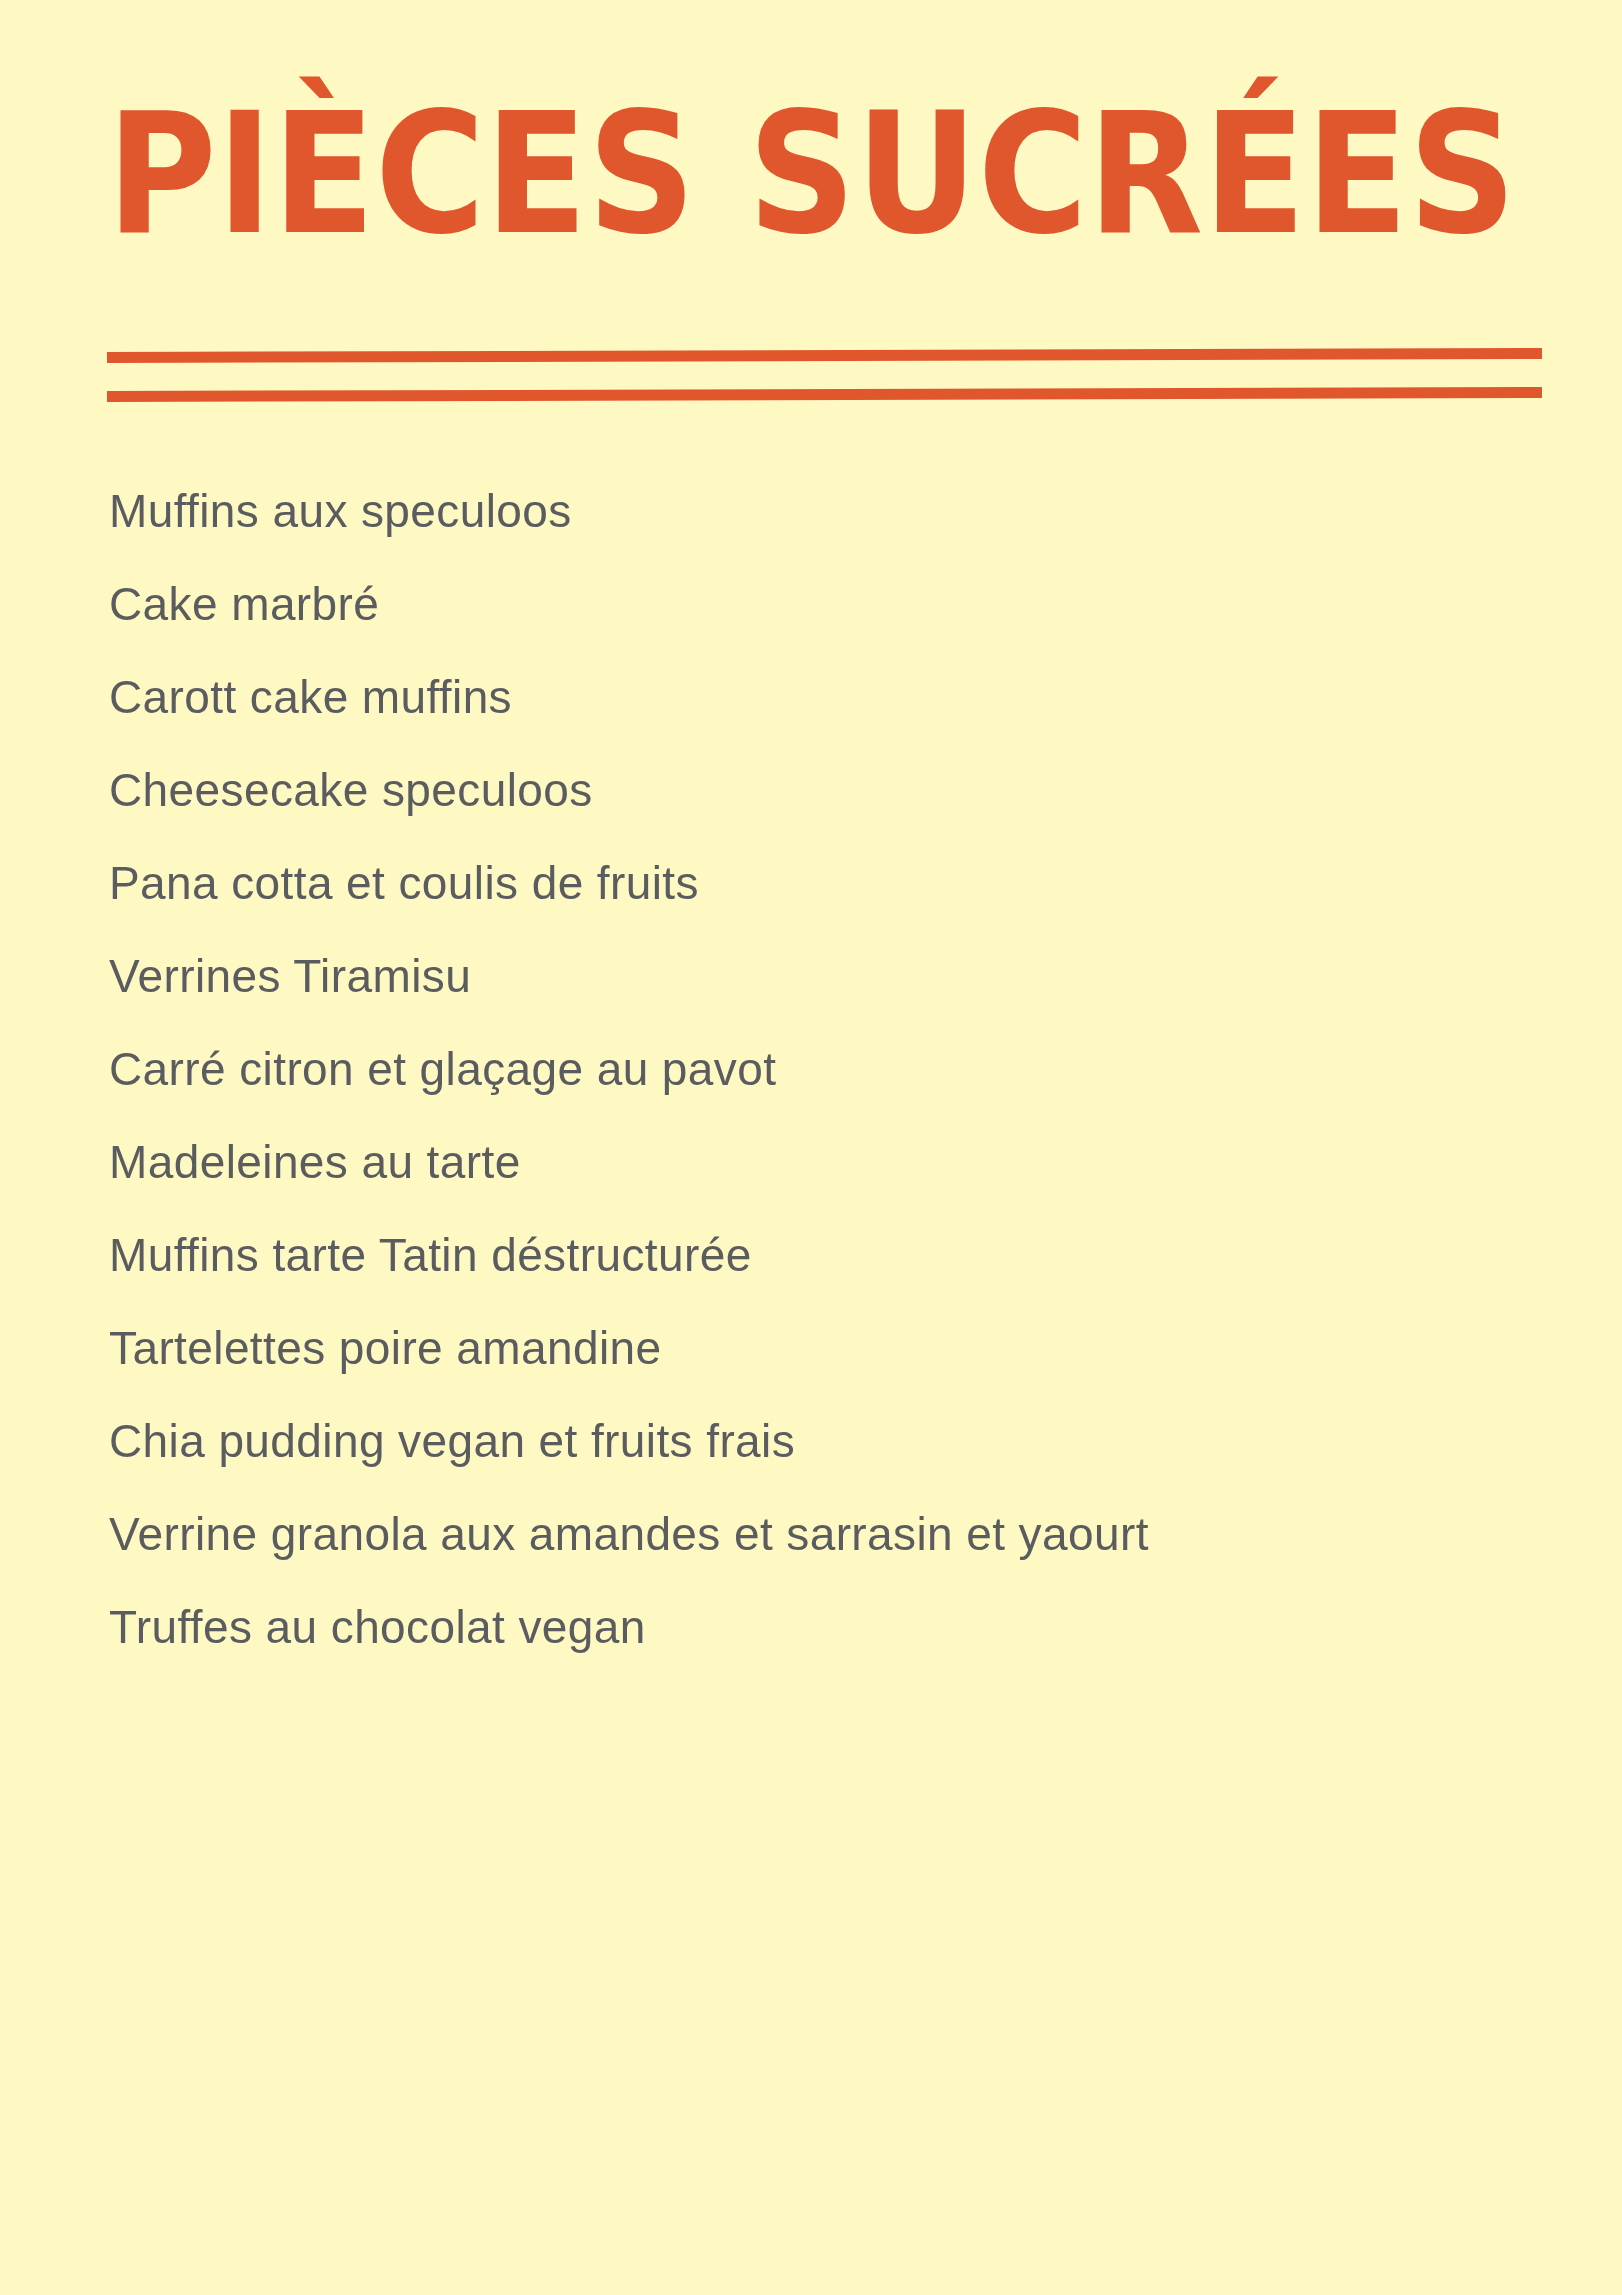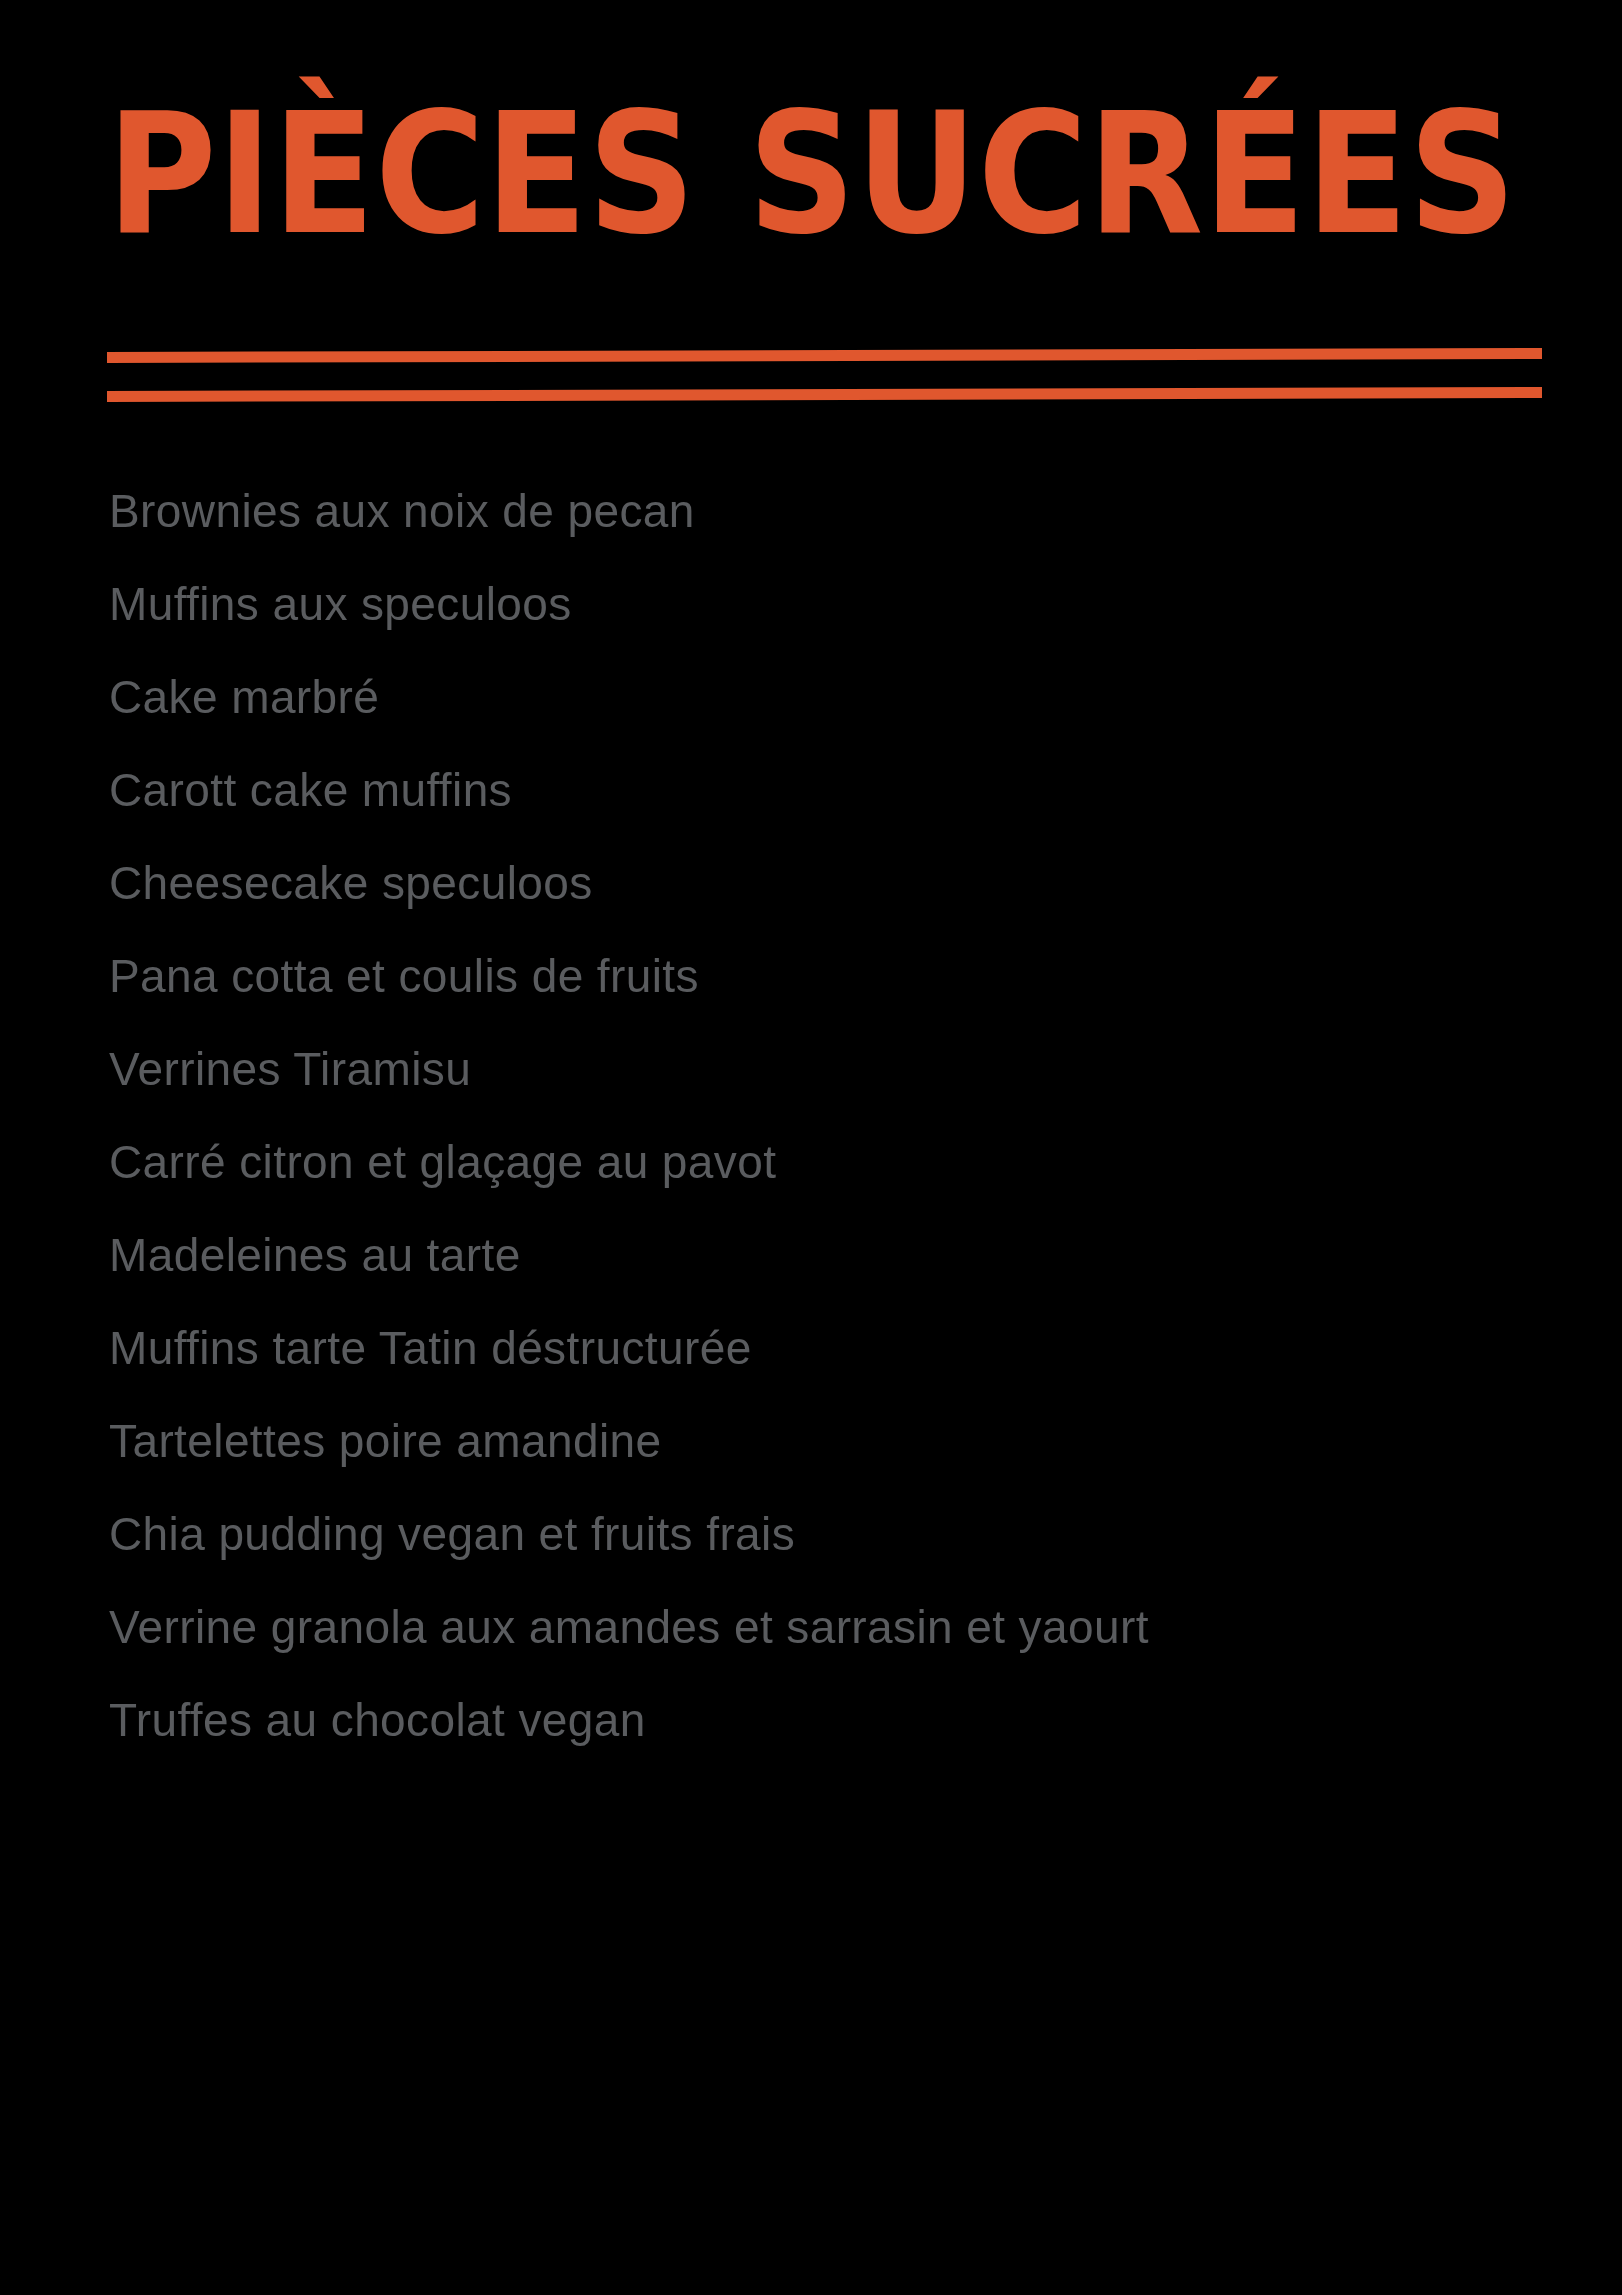--- a/index.html
+++ b/index.html
@@ -8,21 +8,21 @@
     background: #ffffff;
     width: 1623px;
     height: 2295px;
     overflow: hidden;
     font-family: "Liberation Sans", sans-serif;
   }
   .page {
     position: relative;
     width: 1623px;
     height: 2295px;
-    background: #000000;
+    background: #fef9c3;
   }
   .title {
     position: absolute;
     top: 90px;
     left: 0;
     width: 1623px;
     margin: 0;
     text-align: center;
     font-family: "DejaVu Sans", sans-serif;
     font-weight: bold;
@@ -76,21 +76,20 @@
 
 <div class="page">
   <h1 class="title">PIÈCES SUCRÉES</h1>
 
   <div class="divider">
     <div class="rule rule-1"></div>
     <div class="rule rule-2"></div>
   </div>
 
   <ul class="menu-list">
-      <li class="menu-item">Brownies aux noix de pecan</li>
       <li class="menu-item">Muffins aux speculoos</li>
       <li class="menu-item">Cake marbré</li>
       <li class="menu-item">Carott cake muffins</li>
       <li class="menu-item">Cheesecake speculoos</li>
       <li class="menu-item">Pana cotta et coulis de fruits</li>
       <li class="menu-item">Verrines Tiramisu</li>
       <li class="menu-item">Carré citron et glaçage au pavot</li>
       <li class="menu-item">Madeleines au tarte</li>
       <li class="menu-item">Muffins tarte Tatin déstructurée</li>
       <li class="menu-item">Tartelettes poire amandine</li>

